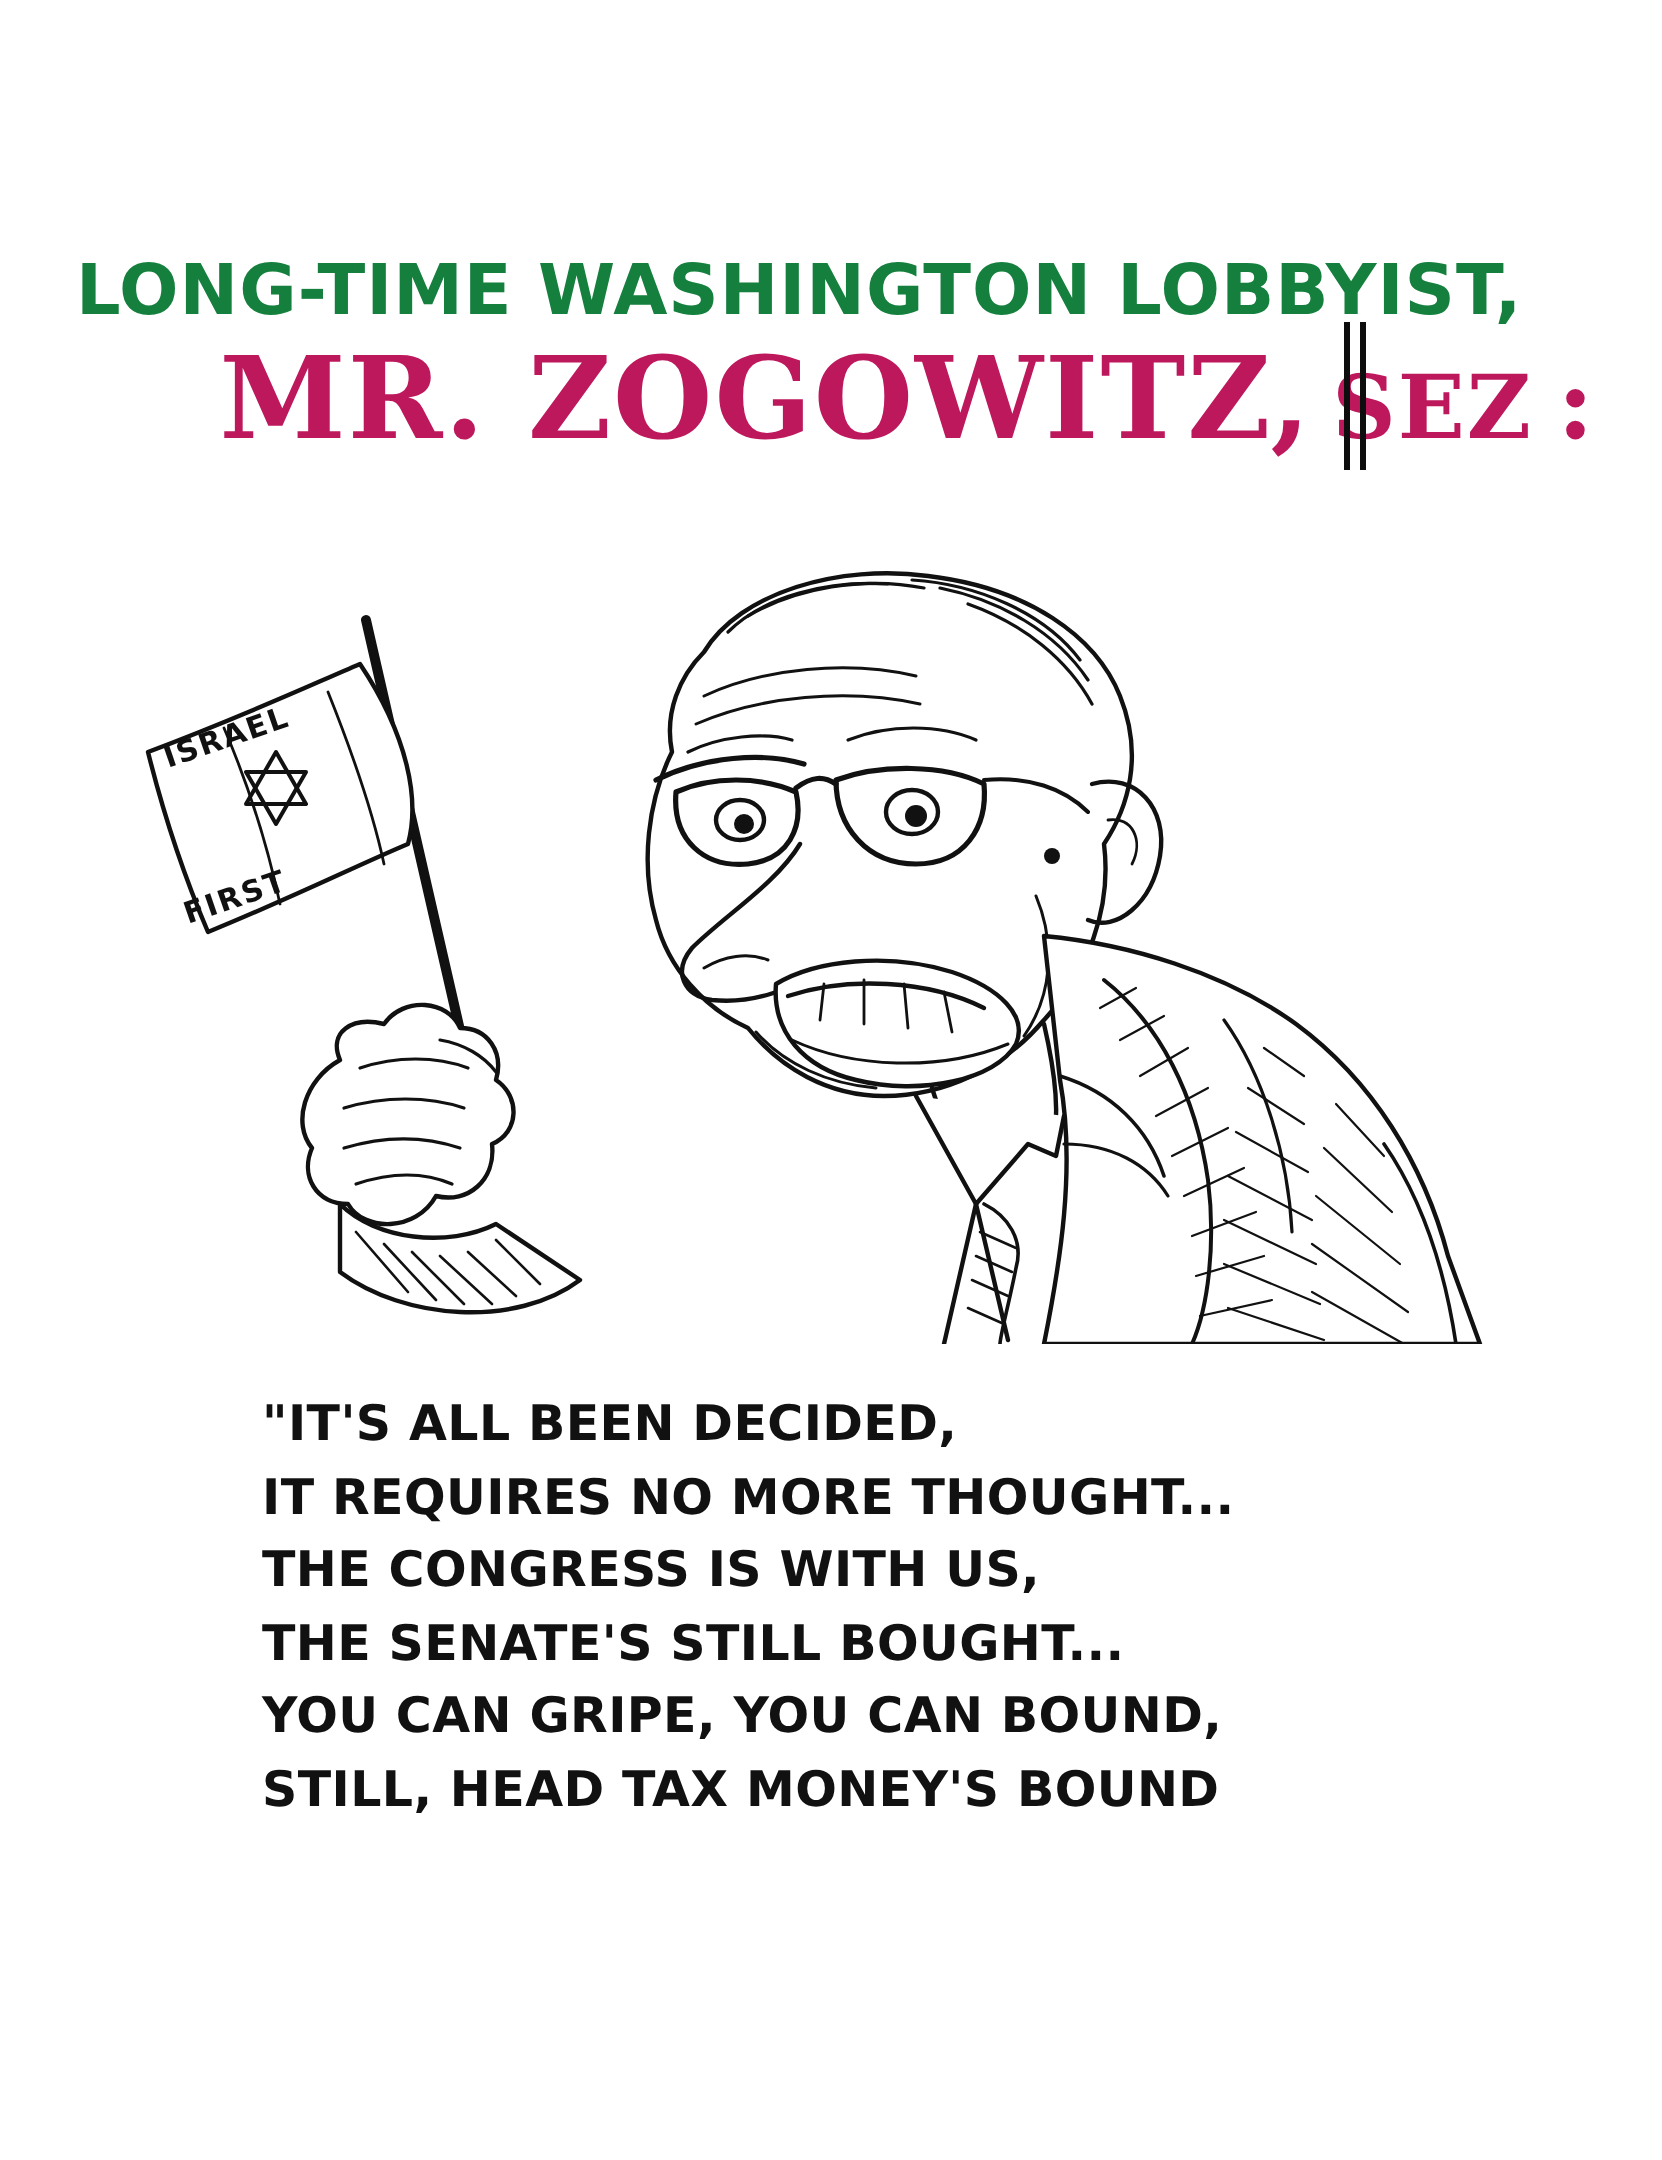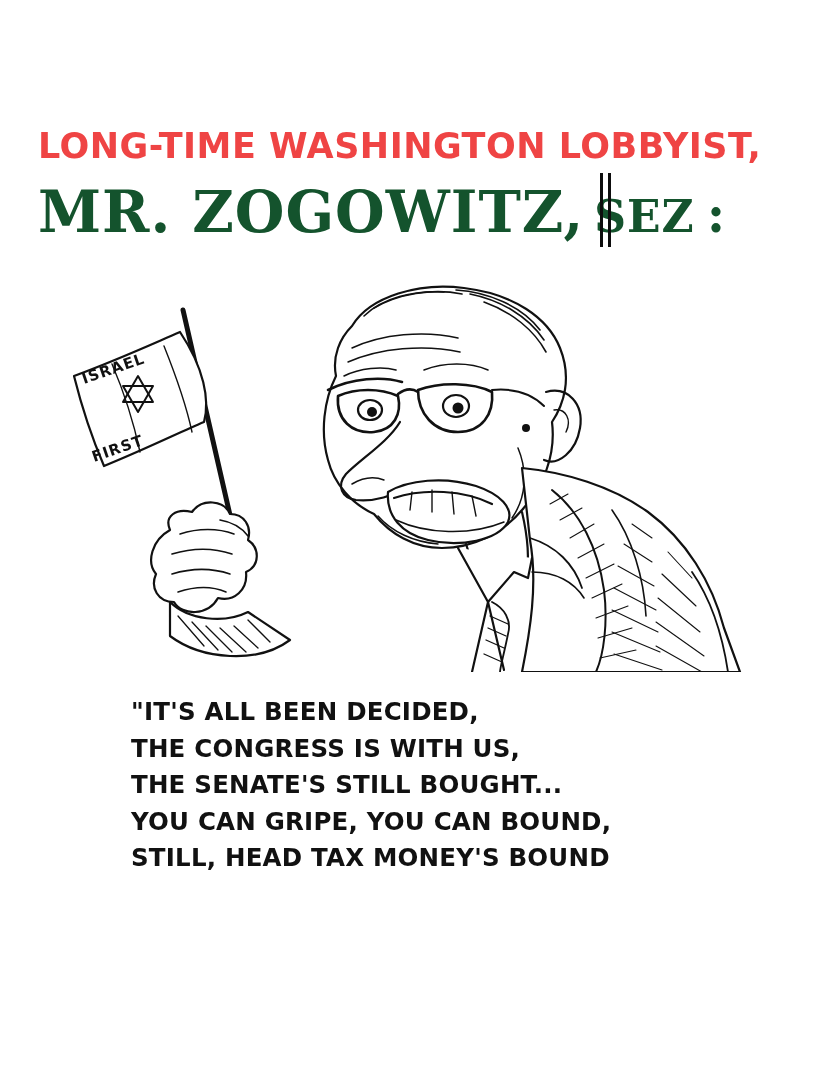--- a/index.html
+++ b/index.html
@@ -28,34 +28,35 @@
     left: 38px;
     top: 128px;
     width: 760px;
   }
   .headline-line1 {
     font-family: "DejaVu Sans", sans-serif;
     font-weight: bold;
     font-size: 35px;
     letter-spacing: 0.5px;
     line-height: 1.05;
-    color: #ef4444;
+    color: #15803d;
     white-space: nowrap;
   }
   .headline-line2 {
     font-family: "DejaVu Serif", serif;
     font-weight: bold;
     font-size: 57px;
     letter-spacing: 1px;
     line-height: 1.1;
-    margin-top: 16px;
-    color: #14532d;
+    margin-top: 4px;
+    color: #be185d;
     white-space: nowrap;
     display: flex;
     align-items: baseline;
+    justify-content: flex-end;
   }
   .headline-line2 .dollar-sez {
     position: relative;
     display: inline-block;
     margin-left: 10px;
   }
   .headline-line2 .dollar-sez .strike {
     position: absolute;
     top: -8px;
     bottom: -4px;
@@ -287,19 +288,20 @@
 
           <path d="M640 300 C 658 326, 670 360, 676 400" stroke-width="1.8"></path>
         </g>
 
       </g>
     </svg>
   </div>
 
   <div class="verse-block">
     <div class="verse-line">"IT'S ALL BEEN DECIDED,</div>
+    <div class="verse-line">IT REQUIRES NO MORE THOUGHT...</div>
     <div class="verse-line">THE CONGRESS IS WITH US,</div>
     <div class="verse-line">THE SENATE'S STILL BOUGHT...</div>
     <div class="verse-line">YOU CAN GRIPE, YOU CAN BOUND,</div>
     <div class="verse-line">STILL, HEAD TAX MONEY'S BOUND</div>
   </div>
 
 </div>
 
 </body></html>

